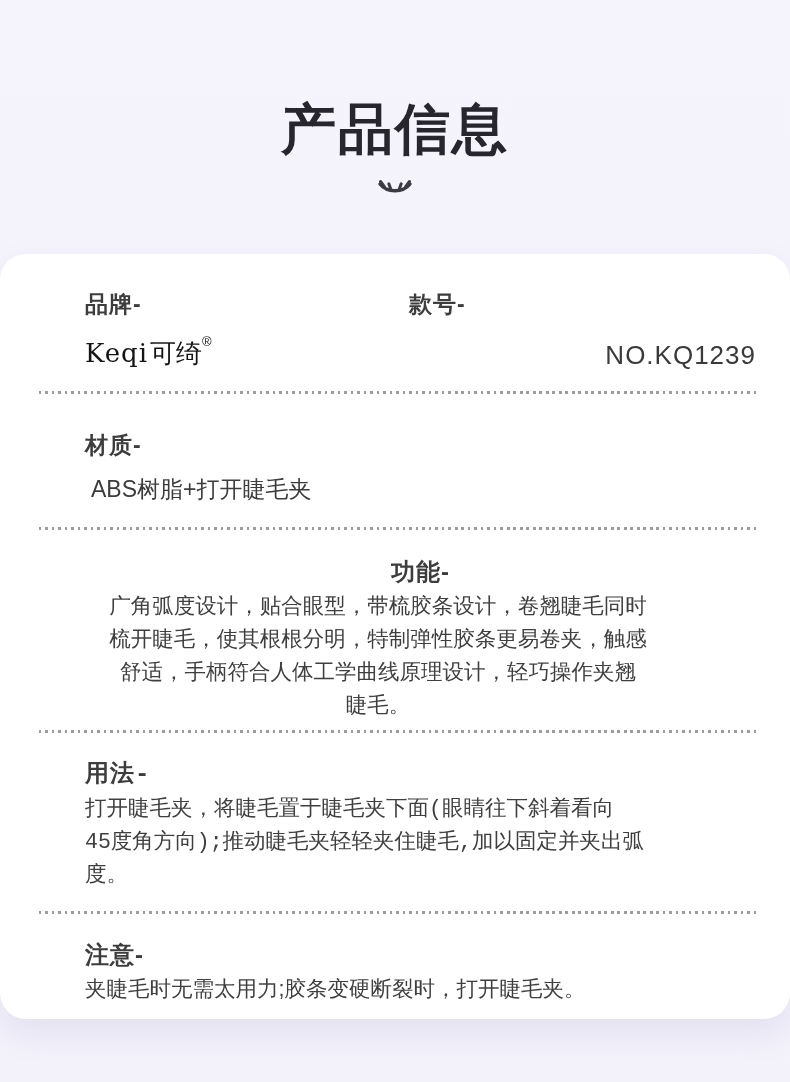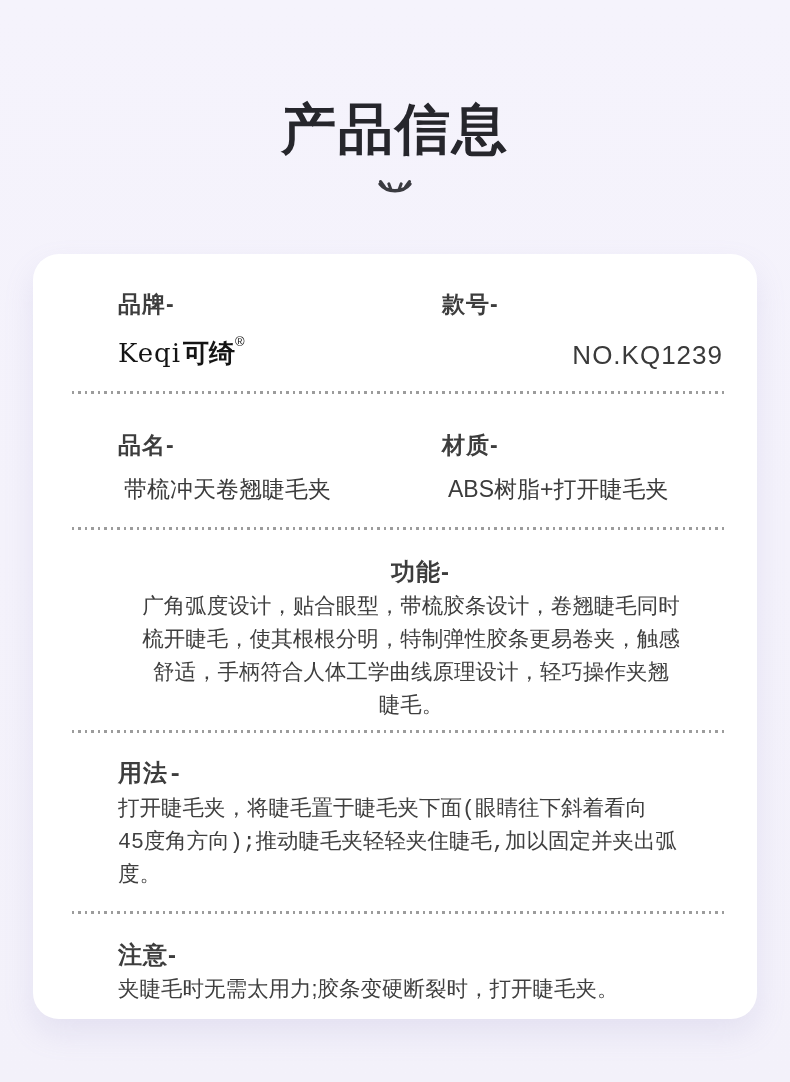--- a/index.html
+++ b/index.html
@@ -28,21 +28,21 @@
     letter-spacing: 2px;
     color: #26262c;
   }
   .lash-wrap {
     text-align: center;
     margin-top: 16px;
     height: 24px;
   }
   .card {
     box-sizing: border-box;
-    width: 724px;
+    width: 790px;
     height: 765px;
     margin: 54px auto 0;
     background: #ffffff;
     border-radius: 26px;
     padding: 36px 30px 40px 39px;
     box-shadow: 0 14px 30px rgba(150, 140, 200, 0.16);
   }
   .indent {
     margin-left: 46px;
     margin-right: 4px;
@@ -65,21 +65,21 @@
     white-space: nowrap;
   }
   .logo-latin {
     font-family: "DejaVu Serif", "Liberation Serif", serif;
     font-size: 26px;
     line-height: 42px;
     letter-spacing: 1px;
   }
   .logo-cn {
     font-size: 26px;
-    font-weight: 700;
+    font-weight: 400;
     margin-left: 2px;
   }
   .logo-reg {
     font-size: 13px;
     vertical-align: top;
     position: relative;
     top: 2px;
   }
   .model-value {
     margin-top: 22px;
@@ -155,24 +155,20 @@
       <div>
         <div class="field-label">款号-</div>
         <div class="model-value">NO.KQ1239</div>
       </div>
     </div>
 
     <div class="divider d1"></div>
 
     <div class="grid-row indent row-2">
       <div>
-        <div class="field-label">品名-</div>
-        <div class="row2-value">带梳冲天卷翘睫毛夹</div>
-      </div>
-      <div>
         <div class="field-label">材质-</div>
         <div class="row2-value">ABS树脂+打开睫毛夹</div>
       </div>
     </div>
 
     <div class="divider d2"></div>
 
     <div class="section sec-fn indent">
       <div class="field-label">功能-</div>
       <div class="section-body">广角弧度设计，贴合眼型，带梳胶条设计，卷翘睫毛同时

